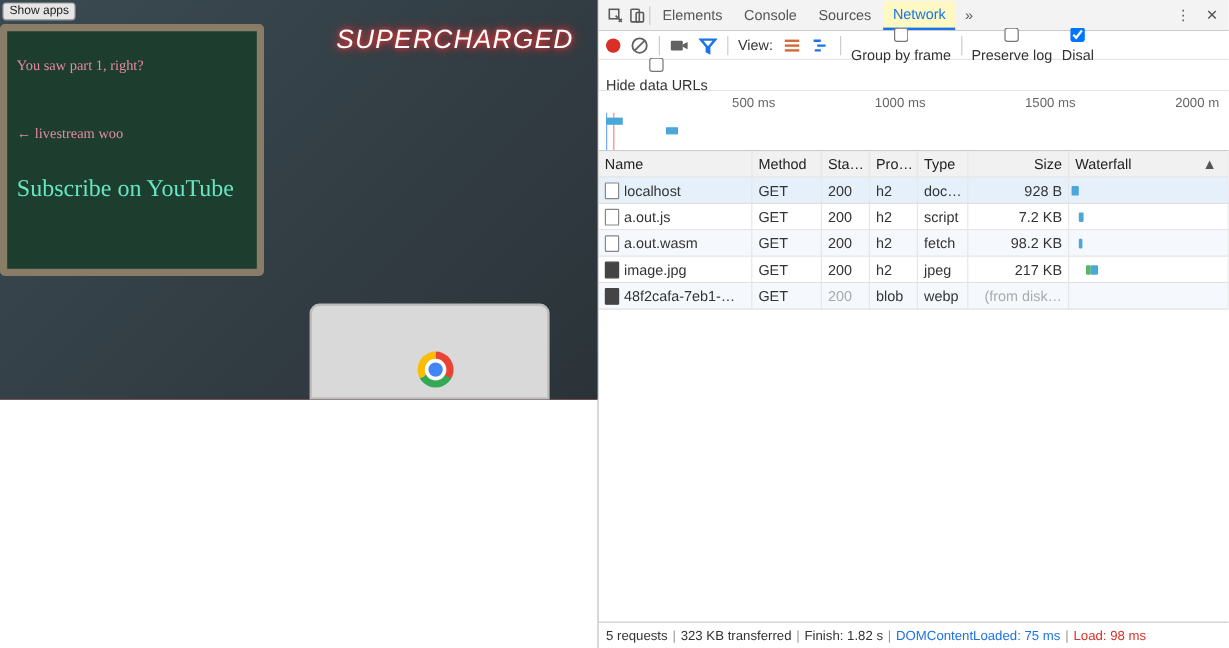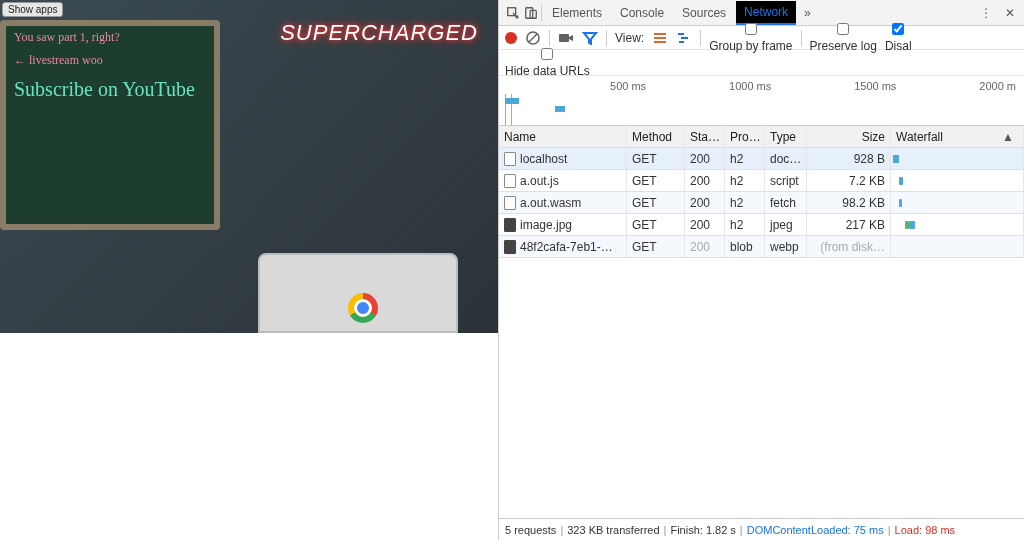--- a/index.html
+++ b/index.html
@@ -2,34 +2,34 @@
 <html><head>
 <meta charset="utf-8">
 <style>
   * { box-sizing: border-box; margin: 0; padding: 0; }
   body { width: 1024px; height: 540px; font-family: Helvetica, Arial, sans-serif; font-size: 12px; color: #333; overflow: hidden; background: #fff; }
   .root { display: flex; width: 1024px; height: 540px; }
   .left { width: 498px; height: 540px; background: #b91c1c; display:flex; flex-direction:column;}
   .video { width: 498px; height: 333px; position: relative; background: linear-gradient(135deg,#3b4a52,#2b3338); }
   .showapps { position:absolute; top:2px; left:2px; background:#e6e6e6; border:1px solid #999; border-radius:3px; padding:1px 5px; font-size:10px; color:#222;}
   .chalk { position:absolute; top:20px; left:0; width:220px; height:210px; background:#1d3d2f; border:6px solid #8a7d68; border-radius:4px;}
-  .chalk .pink{color:#e58aa1;font-family:cursive;font-size:12px;display:block;padding:4px 8px;}
+  .chalk .pink{color:#e58aa1;font-family:cursive;font-size:12px;display:block;padding:21px 8px;}
   .chalk .sub{color:#66e6c0;font-family:cursive;font-size:20px;display:block;padding:6px 8px;}
   .neon{position:absolute;top:20px;right:20px;font-size:22px;color:#fff;text-shadow:0 0 4px #f33,0 0 10px #f33;font-style:italic;letter-spacing:1px;}
   .laptop{position:absolute;bottom:0;right:40px;width:200px;height:80px;background:#d9d9d9;border-radius:8px 8px 0 0;border:2px solid #bcbcbc;}
   .chrome-icon{position:absolute;bottom:10px;right:120px;width:30px;height:30px;border-radius:50%;background:conic-gradient(#ea4335 0 120deg,#34a853 120deg 240deg,#fbbc05 240deg 360deg);display:flex;align-items:center;justify-content:center;}
   .chrome-icon::after{content:"";width:12px;height:12px;border-radius:50%;background:#4285f4;border:3px solid #fff;}
   .below-video{flex:1;background:#fff;}
 
   .right { width: 526px; height: 540px; border-left:1px solid #ccc; display:flex; flex-direction:column; background:#fff;}
   .tabsbar{display:flex;align-items:center;height:26px;border-bottom:1px solid #ccc;background:#f3f3f3;padding:0 6px;gap:2px;}
   .dev-icn{width:16px;height:16px;display:flex;align-items:center;justify-content:center;color:#5a5a5a;}
   .dev-icn svg{width:14px;height:14px;}
   .tab{padding:4px 8px;color:#555;cursor:default;}
-  .tab.active{color:#1a73e8;border-bottom:2px solid #1a73e8;background:#000000;}
+  .tab.active{color:#1a73e8;border-bottom:2px solid #1a73e8;background:#fef9c3;}
   .moretabs{padding:4px 6px;color:#555;}
   .spacer{flex:1;}
   .tb-btn{width:16px;height:16px;display:flex;align-items:center;justify-content:center;color:#555;margin-left:6px;}
 
   .toolbar{display:flex;align-items:center;height:24px;padding:0 6px;gap:8px;border-bottom:1px solid #e4e4e4;background:#fff;}
   .rec{width:12px;height:12px;border-radius:50%;background:#d93025;}
   .tool-icn{width:16px;height:16px;display:flex;align-items:center;justify-content:center;color:#616161;}
   .tool-icn.blue{color:#1a73e8;}
   .vsep{width:1px;height:16px;background:#ccc;}
   .lbl{color:#333;}

